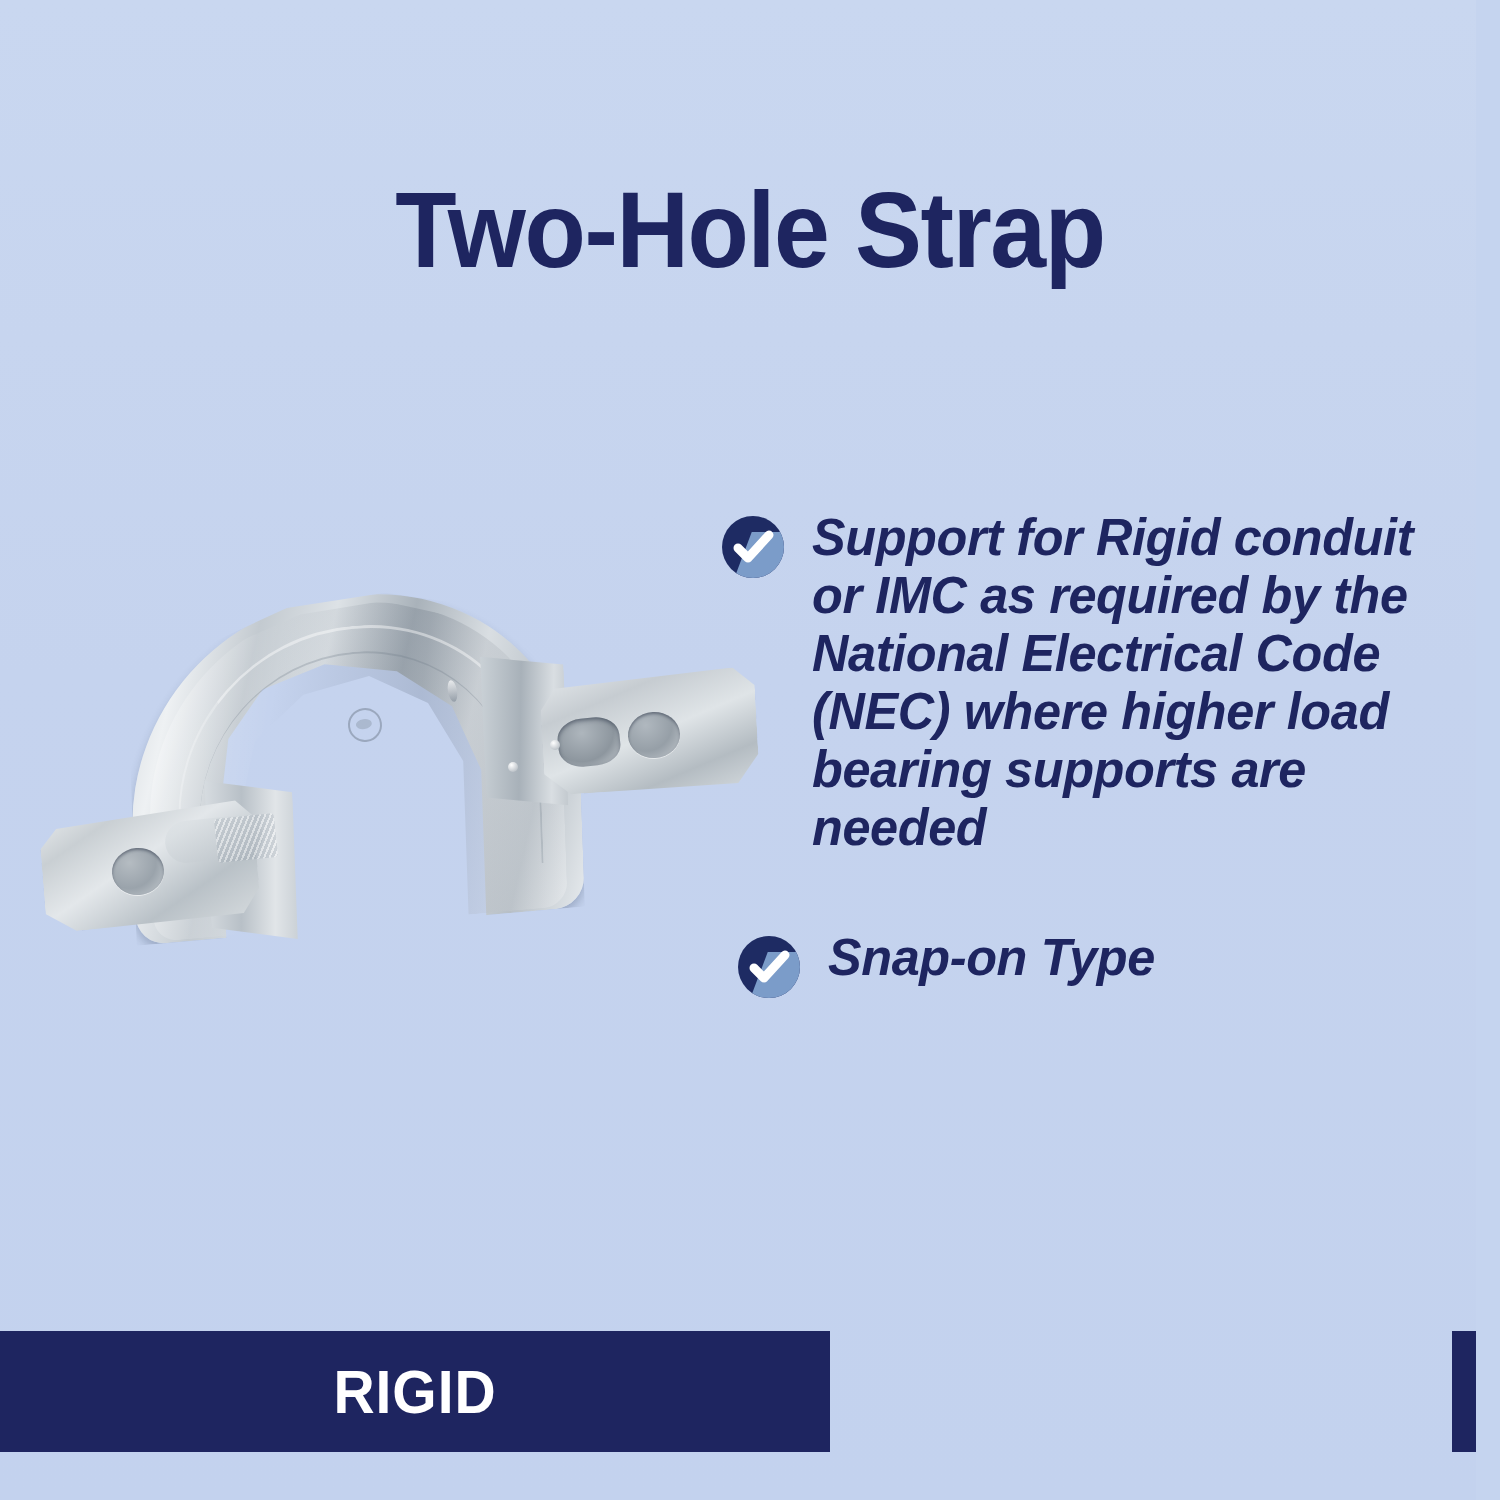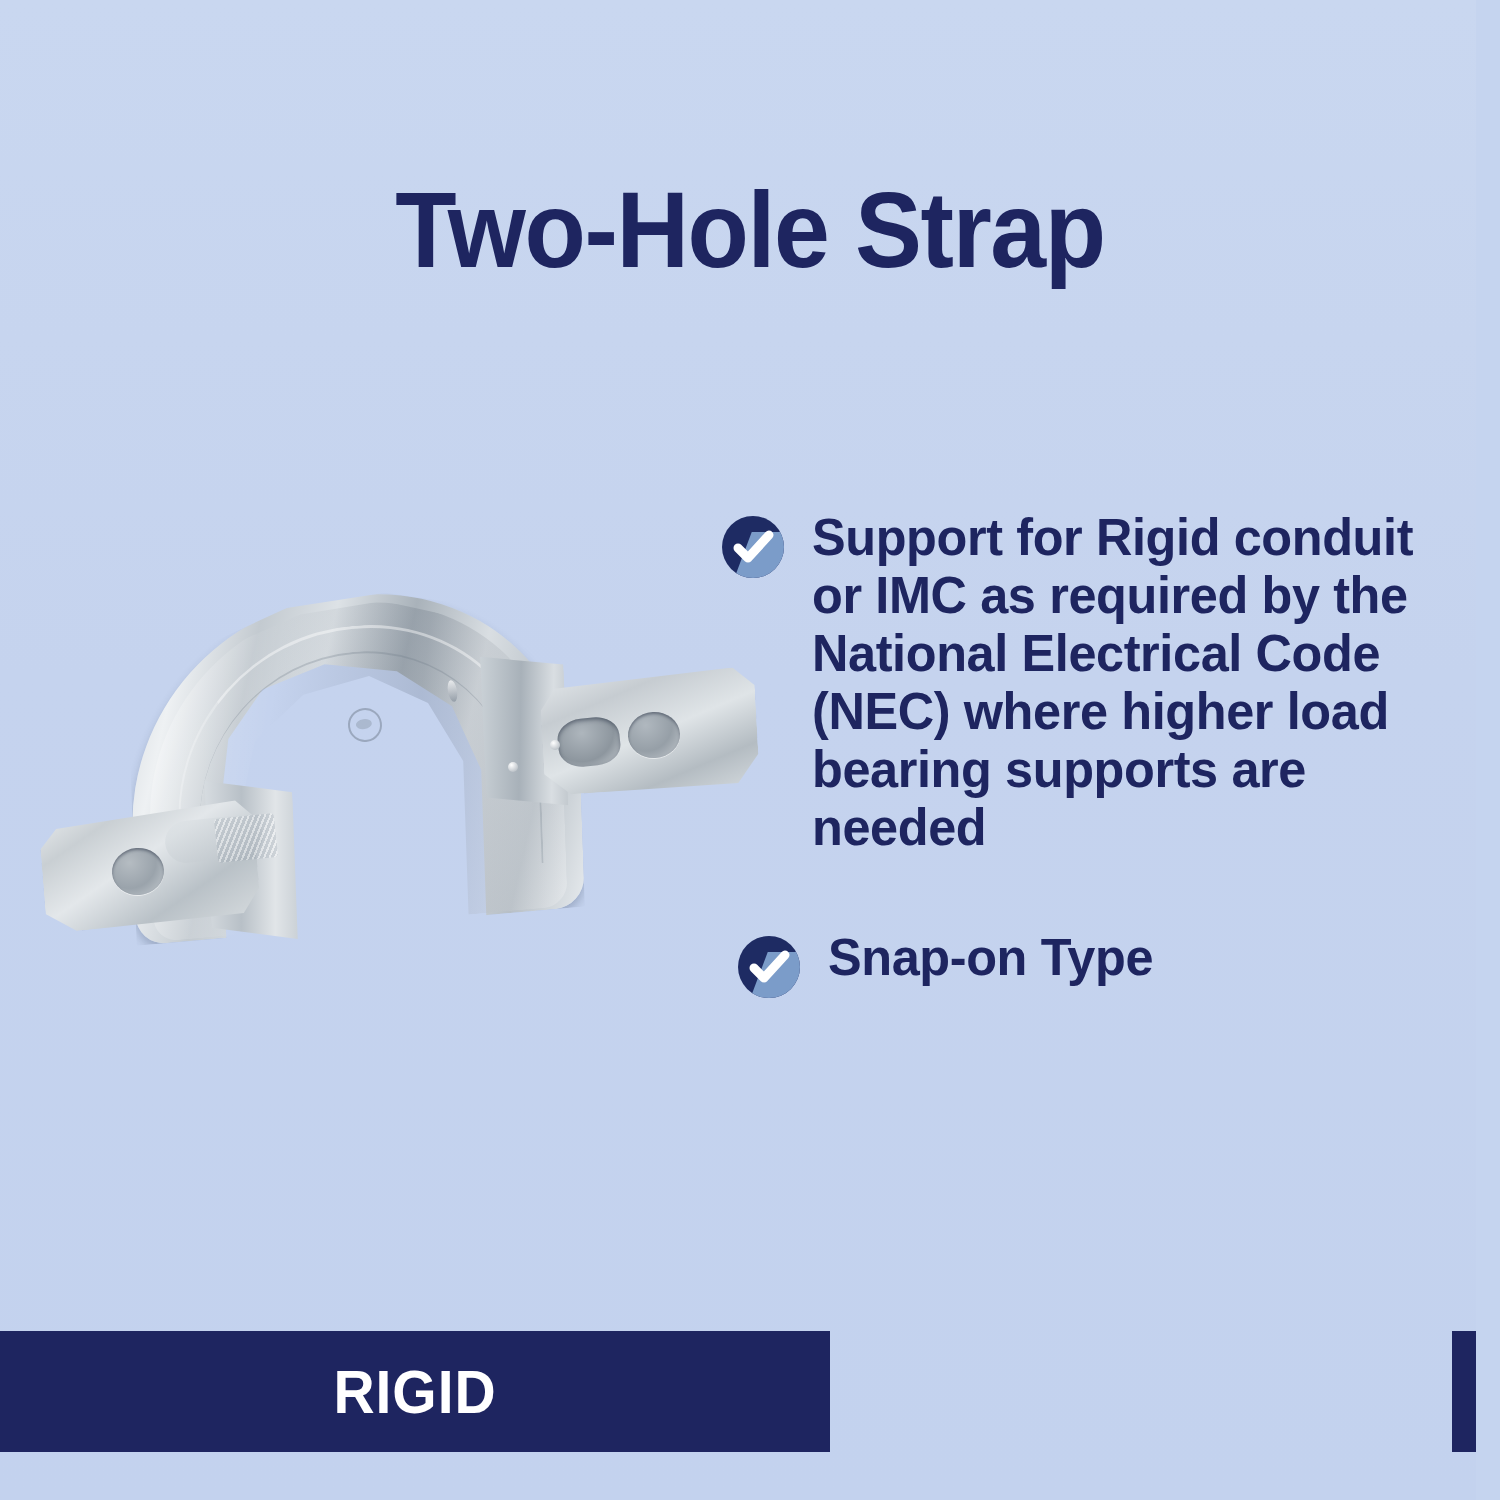--- a/index.html
+++ b/index.html
@@ -150,21 +150,21 @@
     transform:rotate(-6deg);opacity:.7;border-radius:4px;
   }
   .rivet{
     width:10px;height:10px;border-radius:50%;
     background:radial-gradient(circle at 35% 30%,#fff,#a6aeb6);
   }
   .rivet.r1{left:478px;top:172px;}
   .rivet.r2{left:520px;top:150px;}
 
   
-  #bullets{position:absolute;left:722px;top:508px;width:760px;}
+  #bullets{position:absolute;left:722px;top:508px;width:760px;font-style:italic;}
   .bullet{position:relative;display:block;}
   .bullet + .bullet{margin-top:0;}
   #bullet-1{padding-left:90px;}
   #bullet-2{padding-left:90px;position:absolute;top:420px;left:16px;}
   .check-icon{
     position:absolute;left:0;top:8px;width:62px;height:62px;border-radius:50%;
     background:#1e2b63;overflow:hidden;
   }
   .check-icon .wedge{
     position:absolute;left:0;top:0;width:62px;height:62px;

